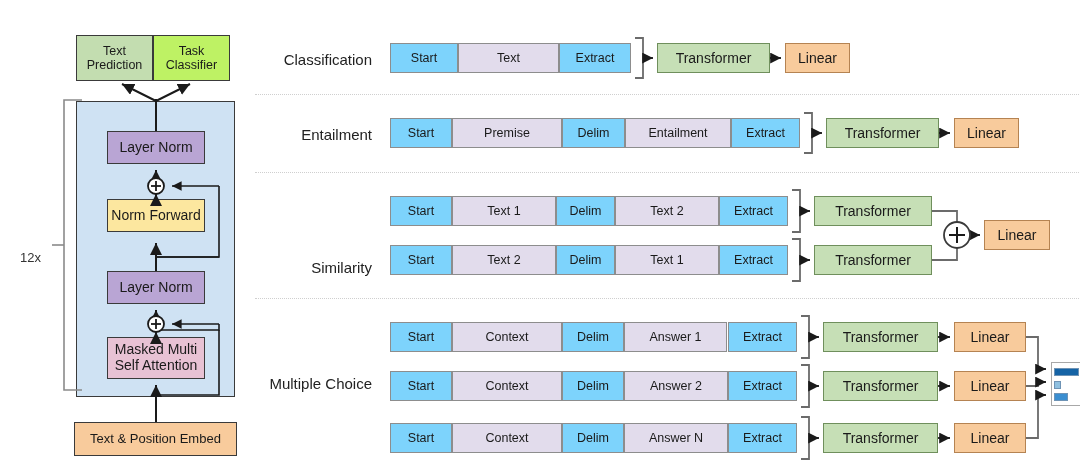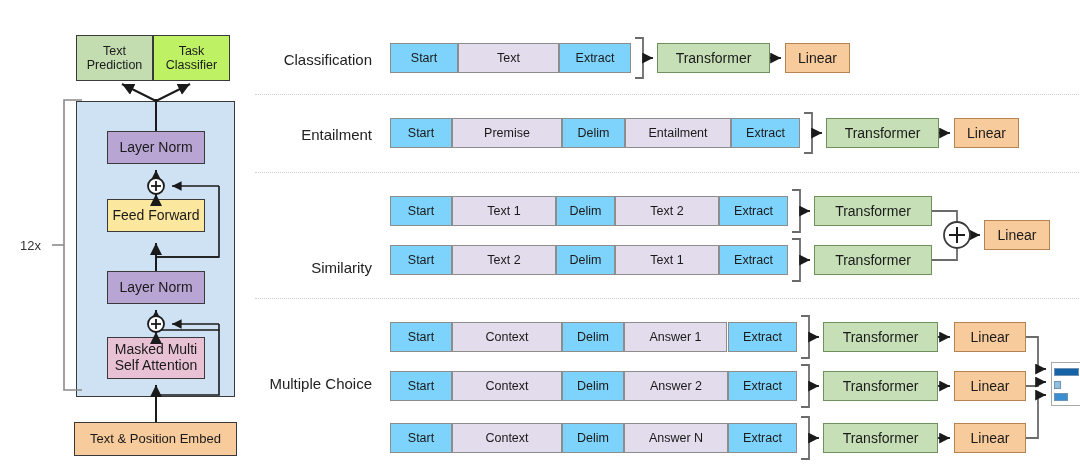--- a/index.html
+++ b/index.html
@@ -30,21 +30,21 @@
     background:#cfe2f3;
     border:1.5px solid #3a3a3a;
   }
   .head-box { font-size:12.5px; }
   .head-left  { background:#c3ddb0; }
   .head-right { background:#8fbf6e; }
   .layernorm  { background:#b9a5d4; font-size:14px; }
   .feedfwd    { background:#fce79f; font-size:14px; }
   .attn       { background:#e8c2d4; font-size:14px; }
   .embed      { background:#f8cb9c; font-size:13px; }
-  .rep-label  { position:absolute; font-size:13px; color:#333; }
+  .rep-label  { position:absolute; font-size:13px; color:#333;margin-top:12px; }
 
   
   .task-label {
     position:absolute; font-size:15px; color:#222;
     text-align:right; white-space:nowrap;
   }
   .tok {
     position:absolute; height:30px;
     border:1px solid #8d8d8d;
     display:flex; align-items:center; justify-content:center;
@@ -93,21 +93,21 @@
 Classifier</span>
   </div>
 
   <div class="arch-outer" style="left:64px; top:101px; width:159px; height:296px;"></div>
 
   <div class="box layernorm" style="left:95px; top:131px; width:98px; height:33px;">
     <span>Layer Norm</span>
   </div>
 
   <div class="box feedfwd" style="left:95px; top:199px; width:98px; height:33px;">
-    <span>Feed Forward</span>
+    <span>Norm Forward</span>
   </div>
 
   <div class="box layernorm" style="left:95px; top:271px; width:98px; height:33px;">
     <span>Layer Norm</span>
   </div>
 
   <div class="box attn" style="left:95px; top:337px; width:98px; height:42px;">
     <span style="white-space:pre-line;">Masked Multi
 Self Attention</span>
   </div>

